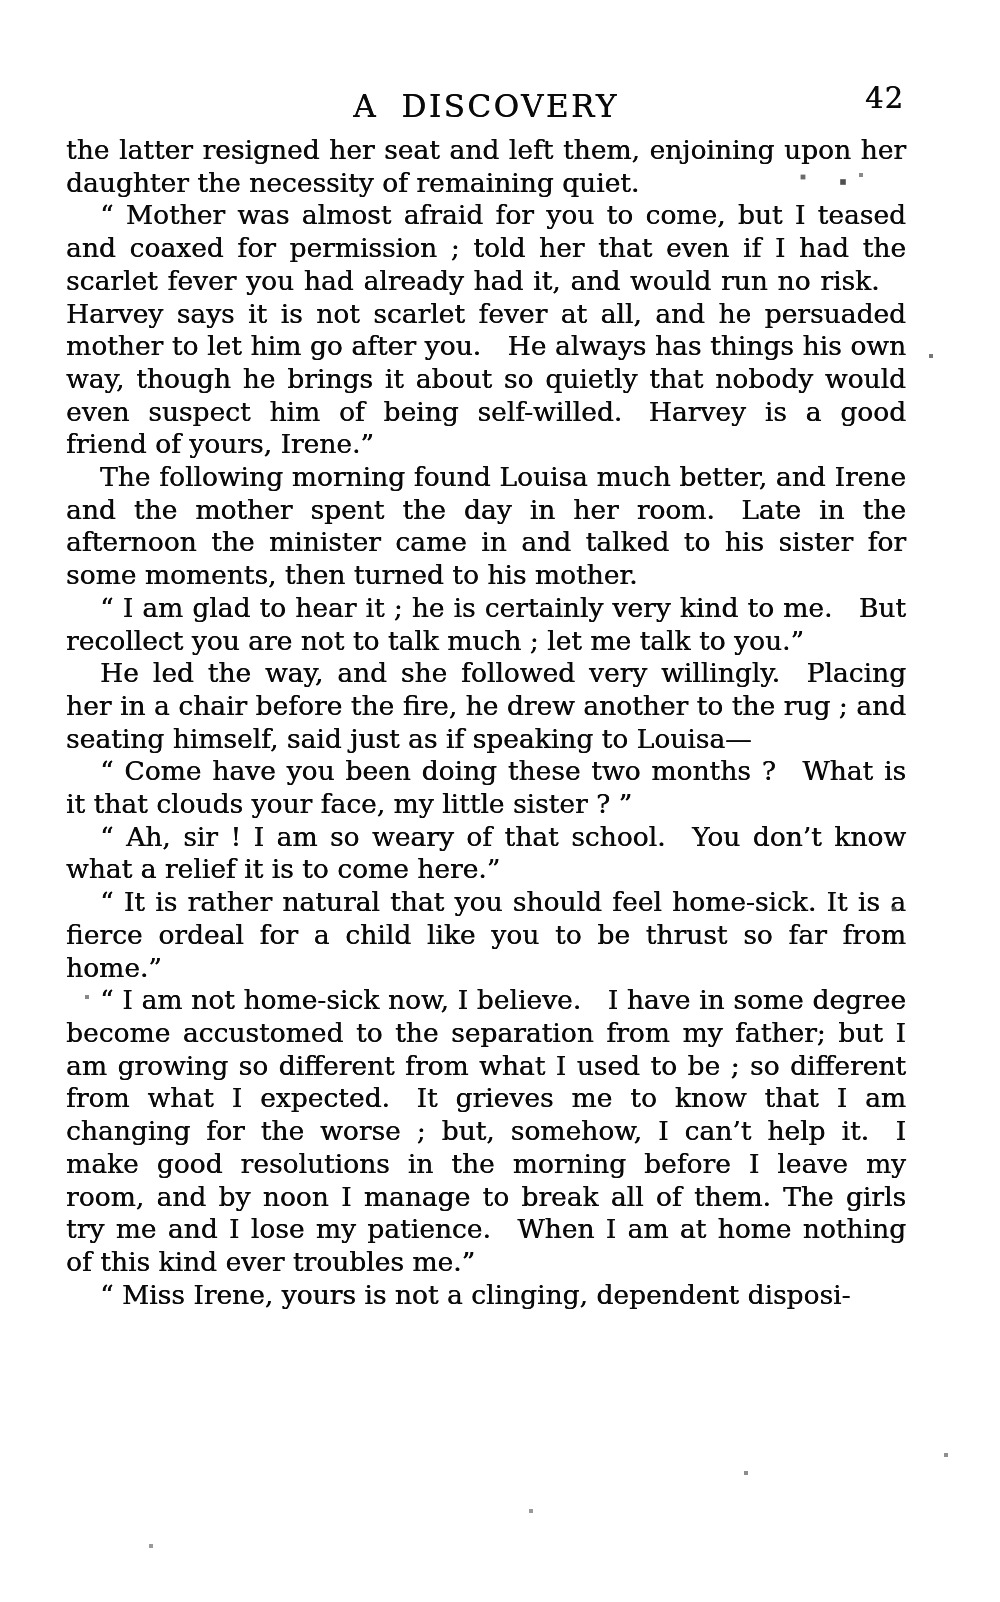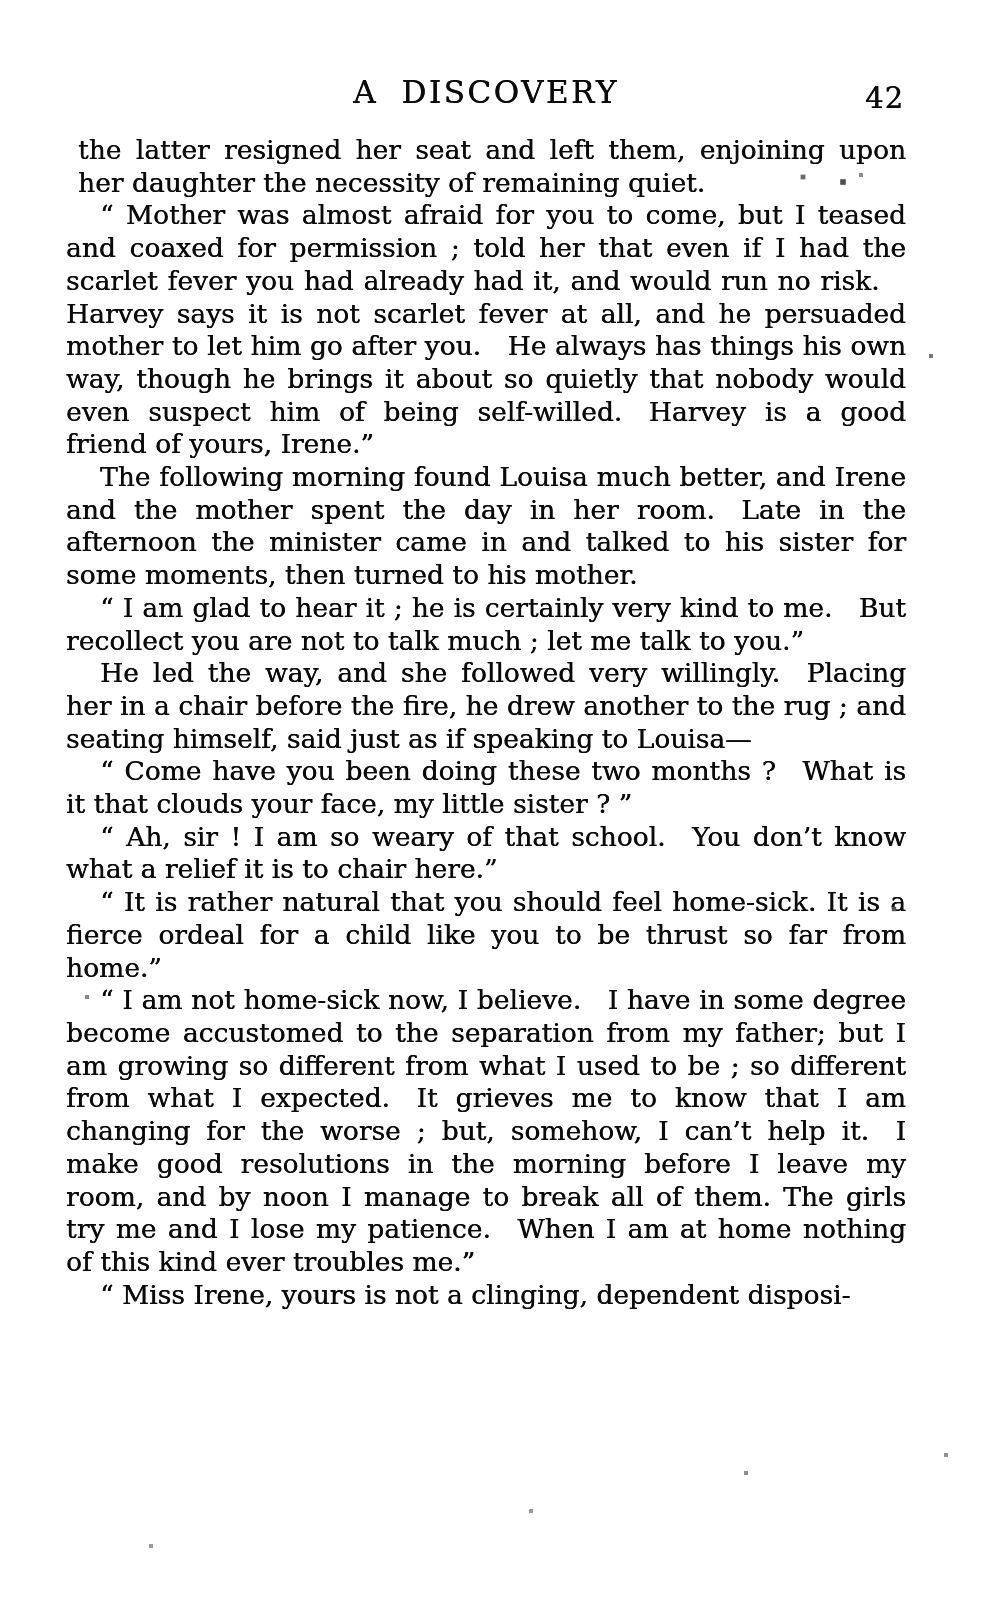--- a/index.html
+++ b/index.html
@@ -18,21 +18,21 @@
     height: 100%;
     padding: 74px 94px 0 66px;
   }
   .running-head {
     position: relative;
     height: 60px;
   }
   .chapter-title {
     position: absolute;
     left: 0; right: 0;
-    top: 0;
+    top: 14px;
     text-align: center;
     font-size: 31px;
     letter-spacing: 2.5px;
     word-spacing: 11px;
     text-shadow: 0.4px 0 currentColor;
   }
   .page-number {
     position: absolute;
     right: 2px;
     top: 7px;
@@ -45,21 +45,21 @@
     line-height: 32.7px;
     text-align: justify;
     text-justify: inter-word;
     hyphens: none;
   }
   .para {
     margin: 0;
     text-indent: 34px;
     text-shadow: 0.35px 0 currentColor;
   }
-  .para.flush { text-indent: 0; margin-left: 12px; }
+  .para.flush { text-indent: 0; }
   
   .scan-noise {
     position: absolute;
     top: 0; left: 0;
     width: 2px; height: 2px;
     pointer-events: none;
     background: transparent;
     box-shadow:
       802px 176px 0 1.4px #6a6a6a,
       842px 181px 0 1.8px #4f4f4f,
@@ -83,20 +83,20 @@
     <span class="page-number">42</span>
   </header>
 
   <main class="text-block">
     <p class="para flush">the latter resigned her seat and left them, enjoining upon her daughter the necessity of remaining quiet.</p>
     <p class="para">“ Mother was almost afraid for you to come, but I teased and coaxed for permission ; told her that even if I had the scarlet fever you had already had it, and would run no risk. Harvey says it is not scarlet fever at all, and he persuaded mother to let him go after you. He always has things his own way, though he brings it about so quietly that nobody would even suspect him of being self-willed. Harvey is a good friend of yours, Irene.”</p>
     <p class="para">The following morning found Louisa much better, and Irene and the mother spent the day in her room. Late in the afternoon the minister came in and talked to his sister for some moments, then turned to his mother.</p>
     <p class="para">“ I am glad to hear it ;  he is certainly very kind to me. But recollect you are not to talk much ;  let me talk to you.”</p>
     <p class="para">He led the way, and she followed very willingly. Placing her in a chair before the fire, he drew another to the rug ; and seating himself, said just as if speaking to Louisa—</p>
     <p class="para">“ Come have you been doing these two months ? What is it that clouds your face, my little sister ? ”</p>
-    <p class="para">“ Ah, sir ! I am so weary of that school. You don’t know what a relief it is to chair here.”</p>
+    <p class="para">“ Ah, sir ! I am so weary of that school. You don’t know what a relief it is to come here.”</p>
     <p class="para">“ It is rather natural that you should feel home-sick. It is a fierce ordeal for a child like you to be thrust so far from home.”</p>
     <p class="para">“ I am not home-sick now, I believe. I have in some degree become accustomed to the separation from my father; but I am growing so different from what I used to be ;  so different from what I expected. It grieves me to know that I am changing for the worse ;  but, somehow, I can’t help it. I make good resolutions in the morning before I leave my room, and by noon I manage to break all of them. The girls try me and I lose my patience. When I am at home nothing of this kind ever troubles me.”</p>
     <p class="para">“ Miss Irene, yours is not a clinging, dependent disposi-</p>
   </main>
 
   <div class="scan-noise"></div>
 </div>
 
 </body></html>

